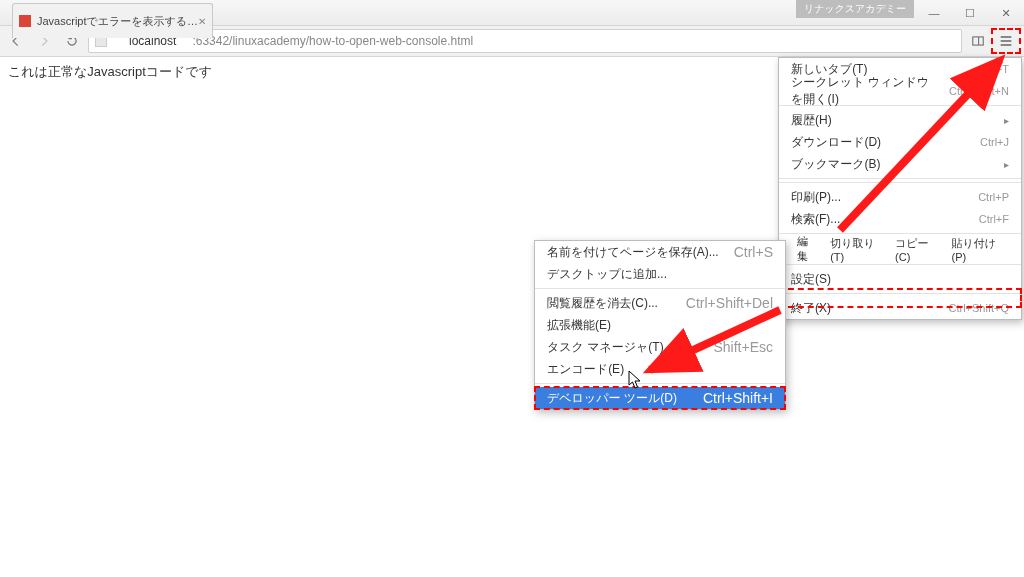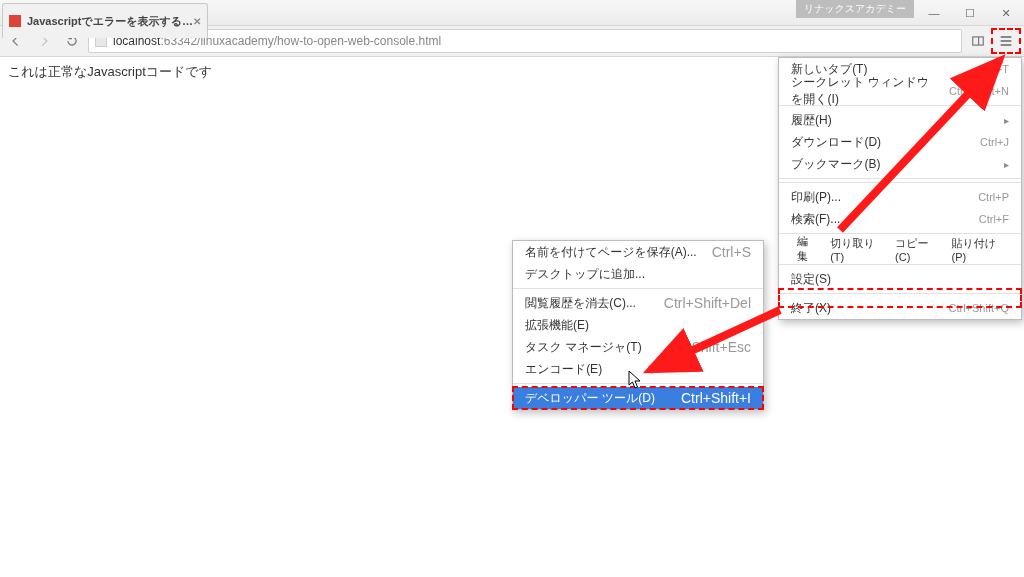--- a/index.html
+++ b/index.html
@@ -1,29 +1,29 @@
 <!DOCTYPE html>
 <html><head>
 <meta charset="utf-8">
 <style>
   * { box-sizing: border-box; margin: 0; padding: 0; font-family: "Segoe UI", Meiryo, sans-serif; }
   html, body { width: 1024px; height: 577px; overflow: hidden; background: #fff; }
   
   .titlebar { height: 26px; background: linear-gradient(#f7f7f7,#ececec); border-bottom: 1px solid #d6d6d6; display:flex; align-items:flex-start; position:relative; }
-  .tab { margin-top:3px; margin-left:2px; height:23px; background:#f1f1f1; border:1px solid #c9c9c9; border-bottom:none; border-radius:3px 3px 0 0; display:flex; align-items:center; font-size:11px; color:#444; padding:17px 6px; min-width:180px; max-width:210px;font-weight:bold;}
+  .tab { margin-top:3px; margin-left:12px; height:23px; background:#f1f1f1; border:1px solid #c9c9c9; border-bottom:none; border-radius:3px 3px 0 0; display:flex; align-items:center; font-size:11px; color:#444; padding:17px 6px; min-width:180px; max-width:210px;}
   .tab .favicon { width:12px; height:12px; background:#db4437; margin-right:6px; }
   .tab .close { margin-left:auto; color:#888; font-size:10px; }
   .winbtns { margin-left:auto; display:flex; height:26px; }
   .winbtn { width:36px; display:flex; align-items:center; justify-content:center; font-size:11px; color:#666; } 
   .app-name-bar { position:absolute; top:0; right:110px; height:18px; background:#bdbdbd; color:#fff; font-size:10px; display:flex; align-items:center; padding:0 8px; }
   
   .toolbar { height:31px; background:#f1f1f1; border-bottom:1px solid #d6d6d6; display:flex; align-items:center; padding:0 4px; gap:4px;}
   .nav-btn { width:24px; height:24px; display:flex; align-items:center; justify-content:center; color:#777; border-radius:3px;}
   .nav-btn svg { width:14px; height:14px; }
-  .urlbar { flex:1; height:24px; background:#fff; border:1px solid #d0d0d0; border-radius:2px; display:flex; align-items:center; font-size:12px; color:#555; padding:0 6px; }
+  .urlbar { flex:1; height:24px; background:#fff; border:1px solid #d0d0d0; border-radius:2px; display:flex; align-items:center; font-size:12px; color:#555; padding:0 6px;gap:16px; }
   .urlbar .file-ic { width:12px;height:12px; margin-right:6px; background:#e8e8e8; border:1px solid #ccc;}
   .urlbar .host { color:#333; }
   .urlbar .path { color:#888; }
   .toolbar .right-icons { display:flex; gap:2px;}
   .hamburger-wrap { width:28px; height:24px; display:flex; align-items:center; justify-content:center; }
   .dashed-red { outline:2px dashed #ff0000; outline-offset:-1px; }
   
   .page { padding:6px 8px; font-size:13px; color:#333; }
   
   .menu, .submenu { position:absolute; background:#fff; border:1px solid #bcbcbc; box-shadow:2px 3px 8px rgba(0,0,0,.25); font-size:12px; color:#333; }
@@ -35,21 +35,21 @@
   .menu .zoom-row .zlabel{ font-size:12px;}
   .menu .zoom-row .zctl { margin-left:auto; display:flex; align-items:center; gap:10px; color:#666;}
   .menu .zoom-row .zctl .expand{ display:flex; gap:2px;}
   .menu .zoom-row .zctl .expand span{ width:3px;height:3px;border:1px solid #999;}
   .menu .item .accel { color:#999; font-size:11px; min-width:72px; text-align:right;}
   .menu .item.highlight { background:#3a7fe0; color:#fff;}
   .menu .item.highlight .accel{ color:#fff;}
   .menu .item.highlight::after{ color:#fff;}
   .menu .edit-row { display:flex; padding:4px 18px; gap:14px; height:24px; align-items:center;}
   .menu .edit-row .ed { display:flex; align-items:baseline; gap:2px; font-size:11px;}
-  .submenu { top:240px; left:512px; width:252px;}
+  .submenu { top:240px; left:534px; width:252px;}
   .submenu .item{ display:flex; justify-content:space-between; align-items:center; padding:3px 12px; height:22px;}
   .submenu .item .accel{ color:#999; font-size:14px;}
   .submenu .sep{ height:1px; background:#e2e2e2; margin:3px 0;}
   .submenu .item.highlight{ background:#3a7fe0; color:#fff;}
   .submenu .item.highlight .accel{color:#fff;}
   .submenu .highlight-frame{ outline:2px dashed #ff0000; outline-offset:-1px;}
   .red-dash-band { position:absolute; border:2px dashed #ff0000; background:transparent; pointer-events:none;}
   
   .arrow{ position:absolute; pointer-events:none; }
   .arrow svg{ overflow:visible;}

